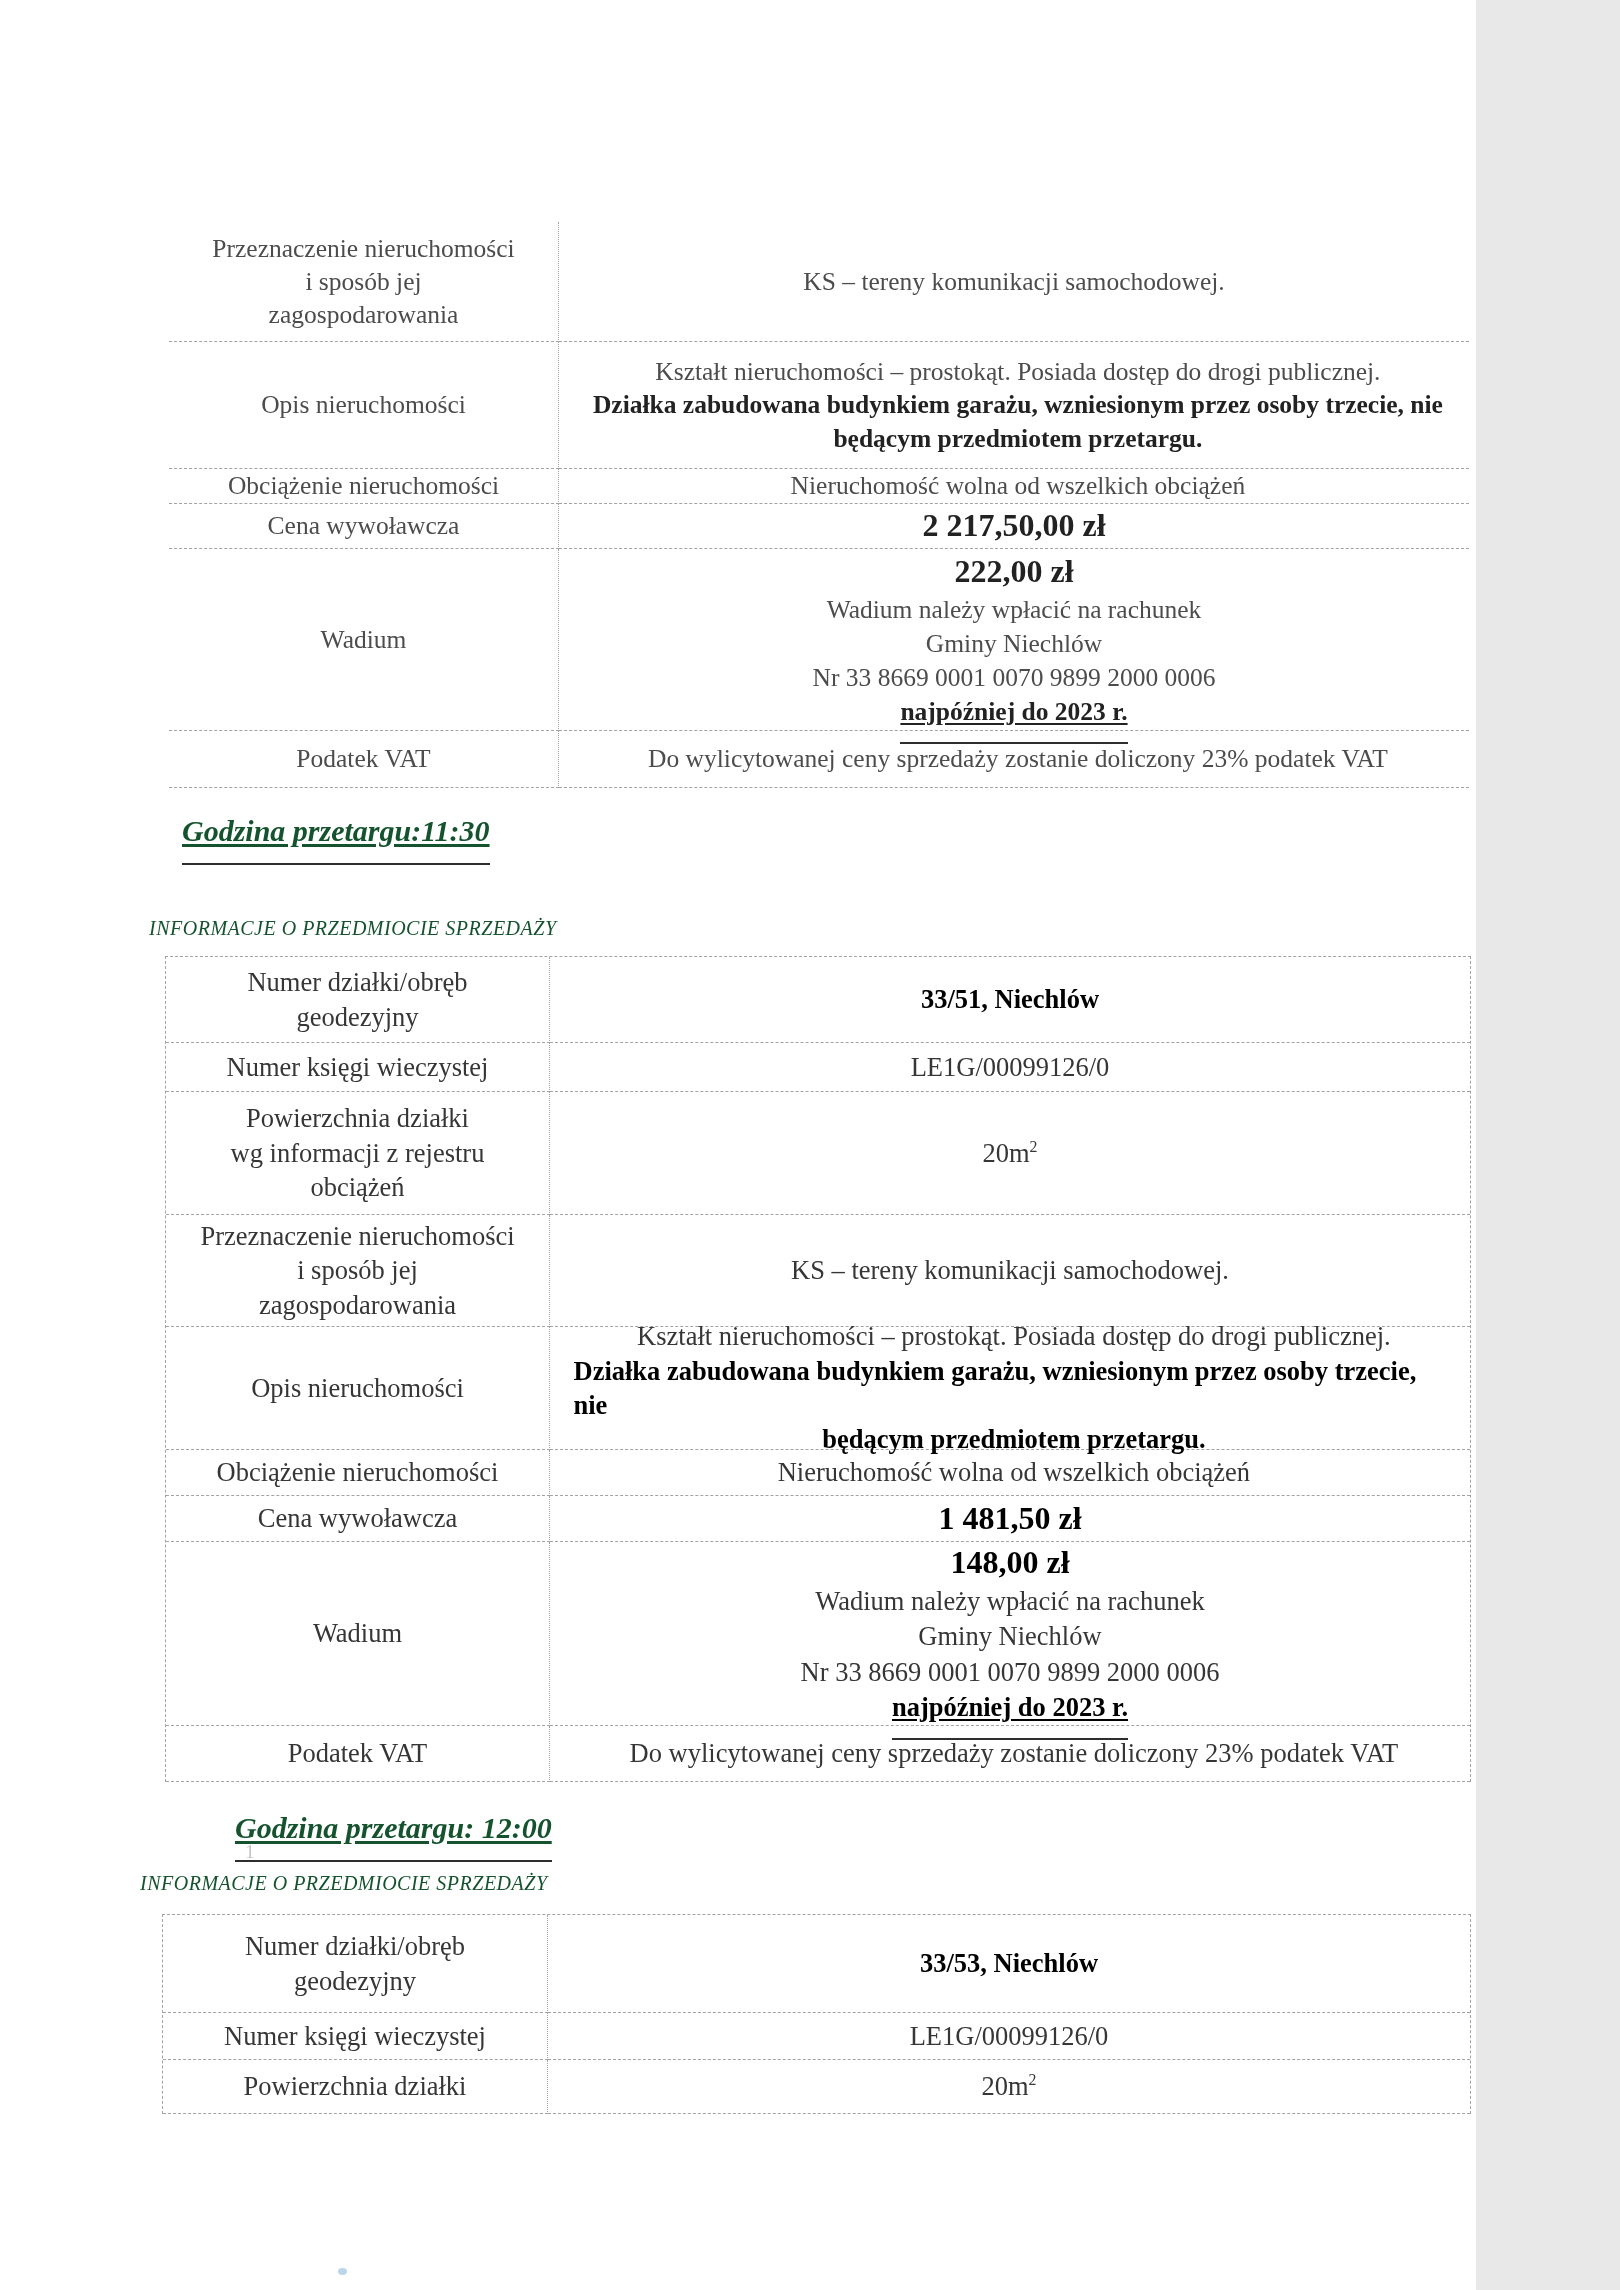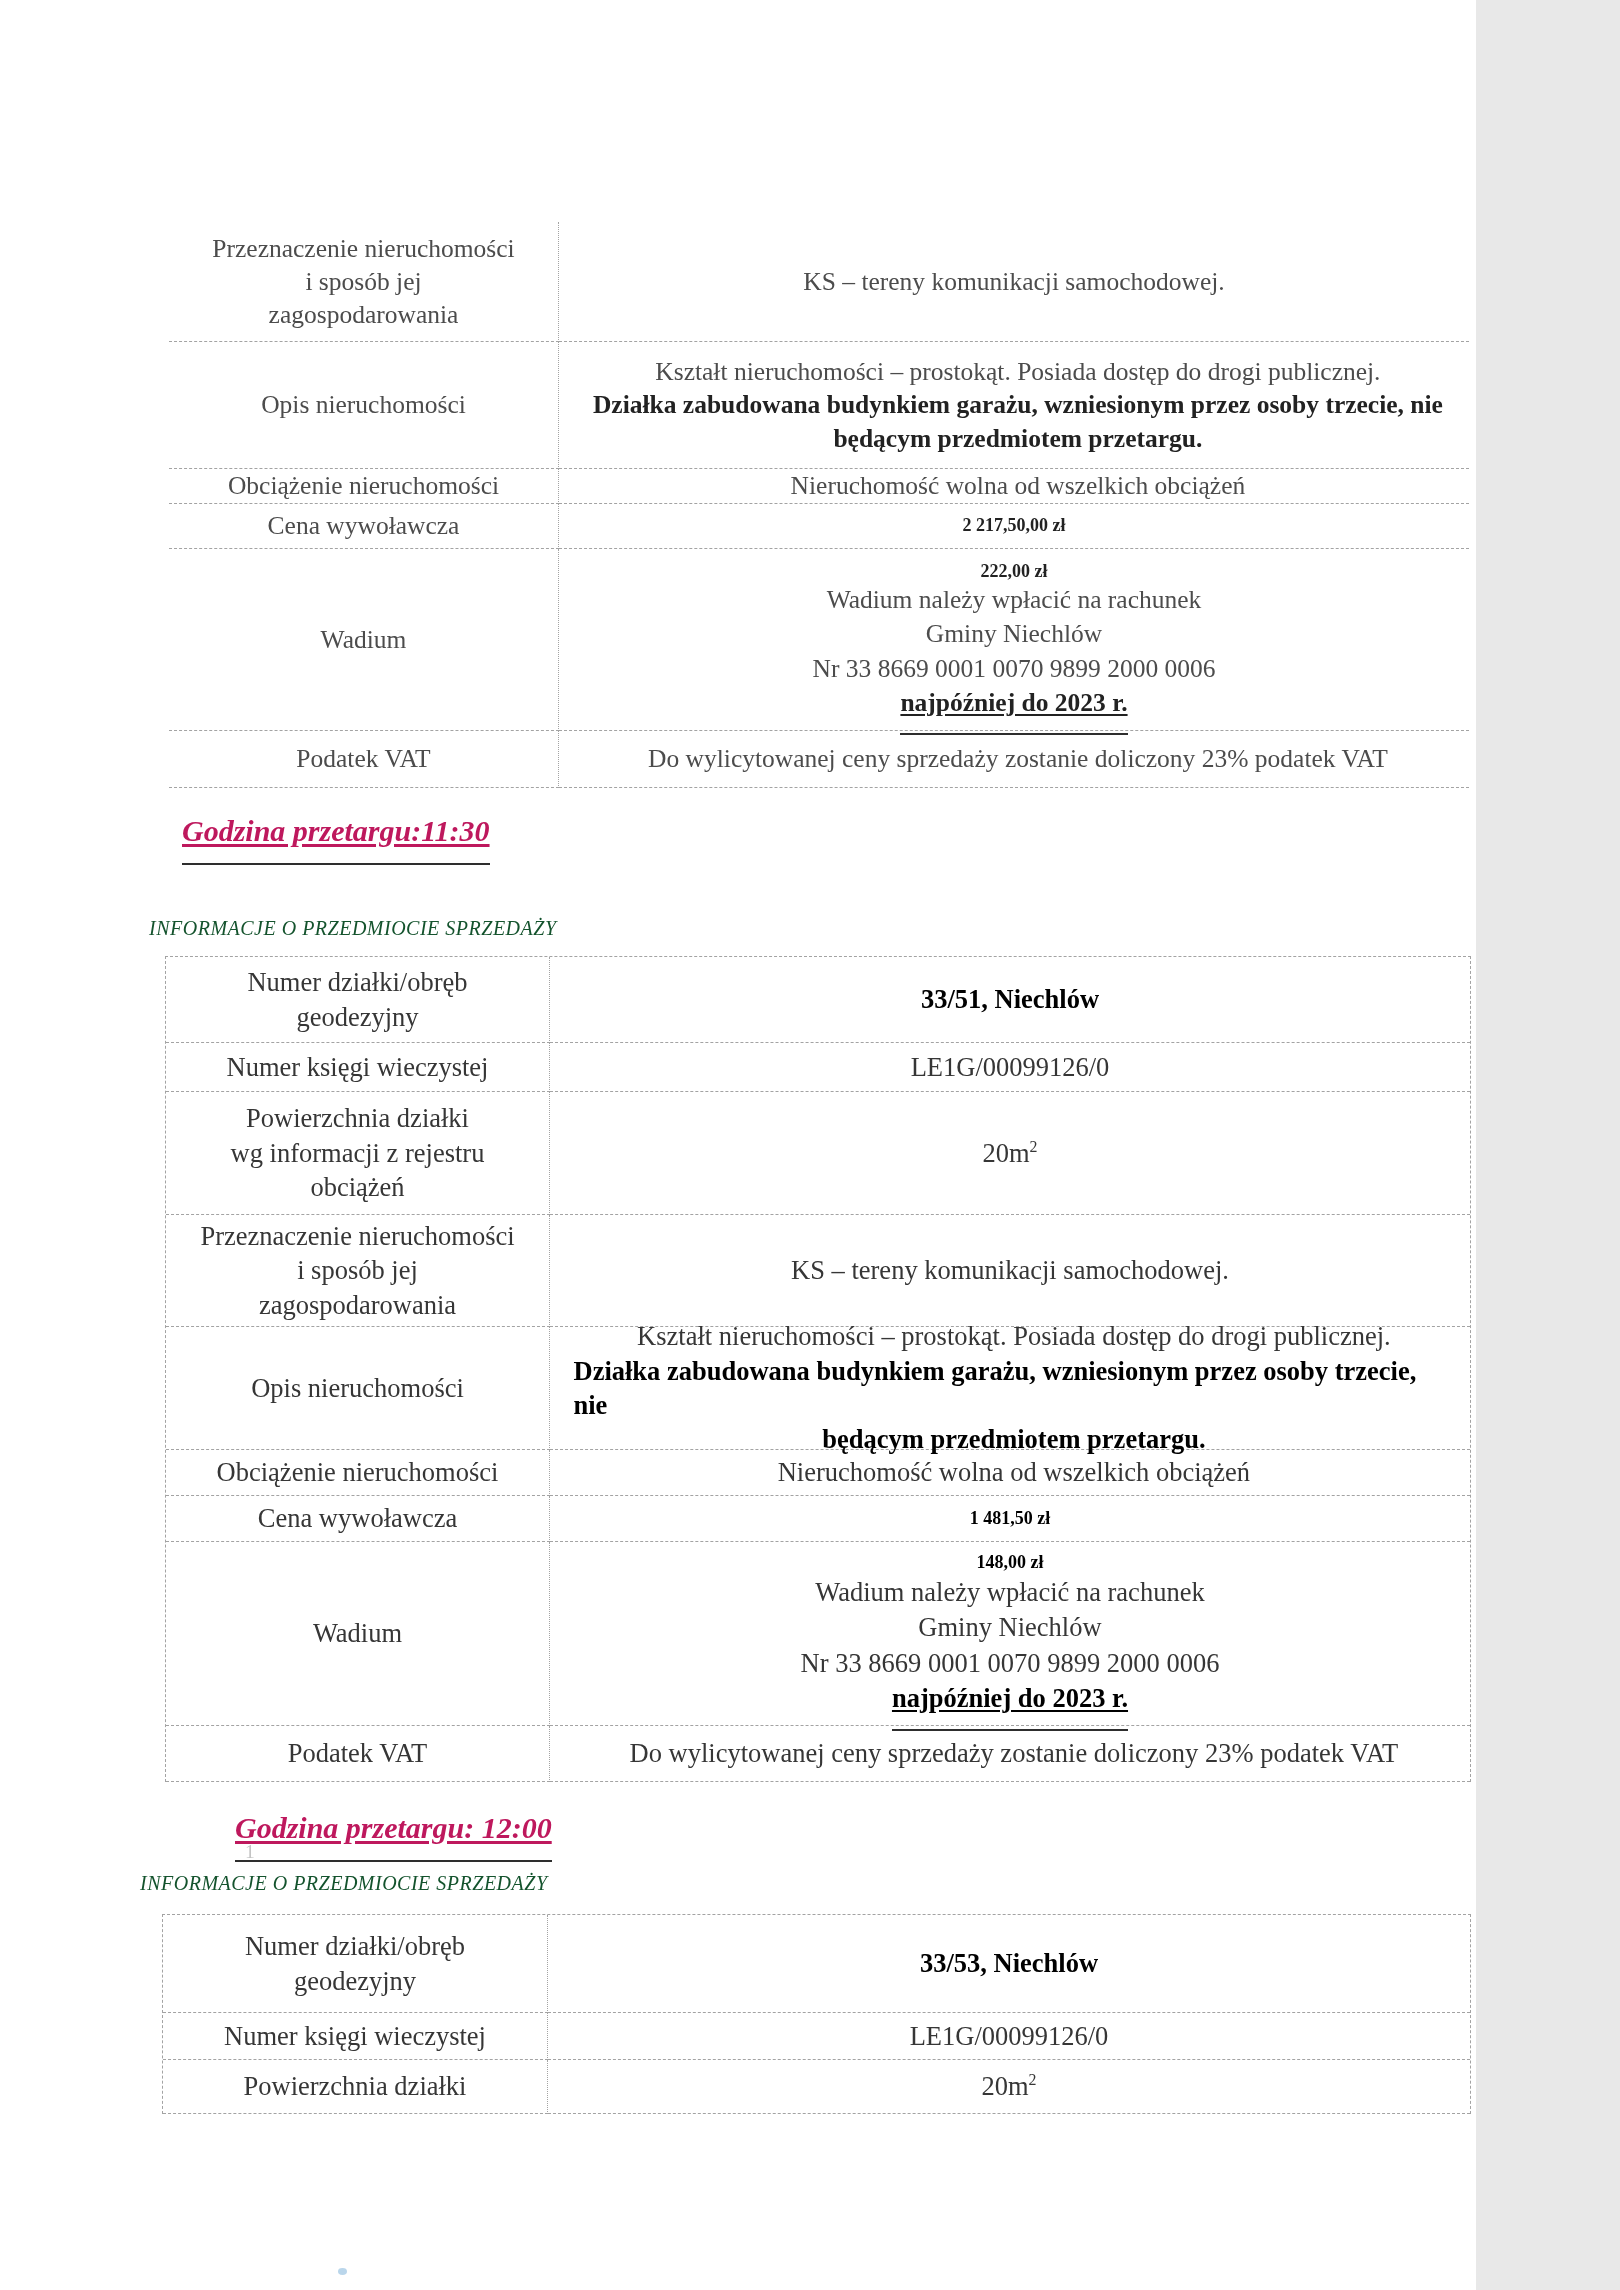--- a/index.html
+++ b/index.html
@@ -18,24 +18,24 @@
   .b{font-weight:700;color:#000000;}
   .tbl-top{left:169px;top:222px;width:1300px;grid-template-columns:390px 1fr;
            grid-template-rows:120px 127px 35px 45px 182px 57px;font-size:25.5px;color:#4c4c4c;}
   .tbl-top .b{color:#222;}
   .tbl-mid{left:165px;top:956px;width:1304px;grid-template-columns:384px 1fr;
            grid-template-rows:86px 49px 123px 112px 123px 46px 46px 184px 56px;
            font-size:26.5px;color:#363636;border:1px dashed #a3a3a3;border-bottom:none;}
   .tbl-bot{left:162px;top:1914px;width:1307px;grid-template-columns:385px 1fr;
            grid-template-rows:98px 47px 54px;
            font-size:26.5px;color:#363636;border:1px dashed #a3a3a3;border-bottom:none;}
-  .gheading{position:absolute;font-size:30px;font-weight:700;font-style:italic;color:#be185d;}
+  .gheading{position:absolute;font-size:30px;font-weight:700;font-style:italic;color:#14532d;}
   .uline{text-decoration:underline;text-underline-offset:2.9px;border-bottom:2px solid #2e2e2e;padding-bottom:16px;}
   .stitle{position:absolute;text-align:left;font-style:italic;font-size:20px;letter-spacing:0.5px;color:#14532d;}
-  .amount{font-size:18px;}
+  .amount{font-size:32px;}
   .wline{line-height:1.34;}
   sup{font-size:0.6em;}
   .scan-mark{position:absolute;left:245px;top:1841px;font-size:19.6px;color:#8a8a8a;opacity:0.5;}
   .blue-dot{position:absolute;left:338px;top:2268px;width:8.8px;height:6.9px;border-radius:50%;
             background:#aecfe8;opacity:0.85;}
 </style>
 </head>
 <body>
 
 <div class="page">

